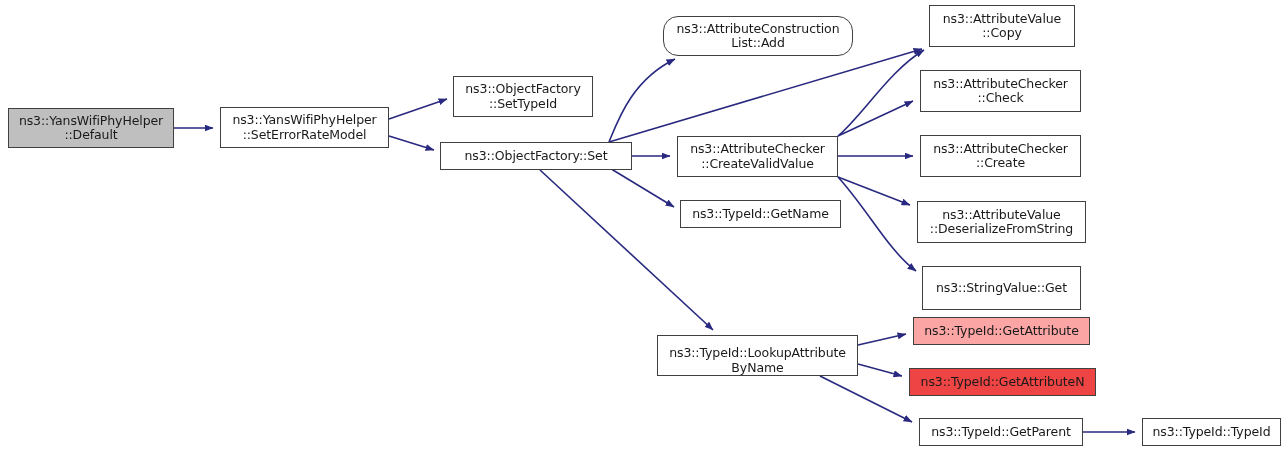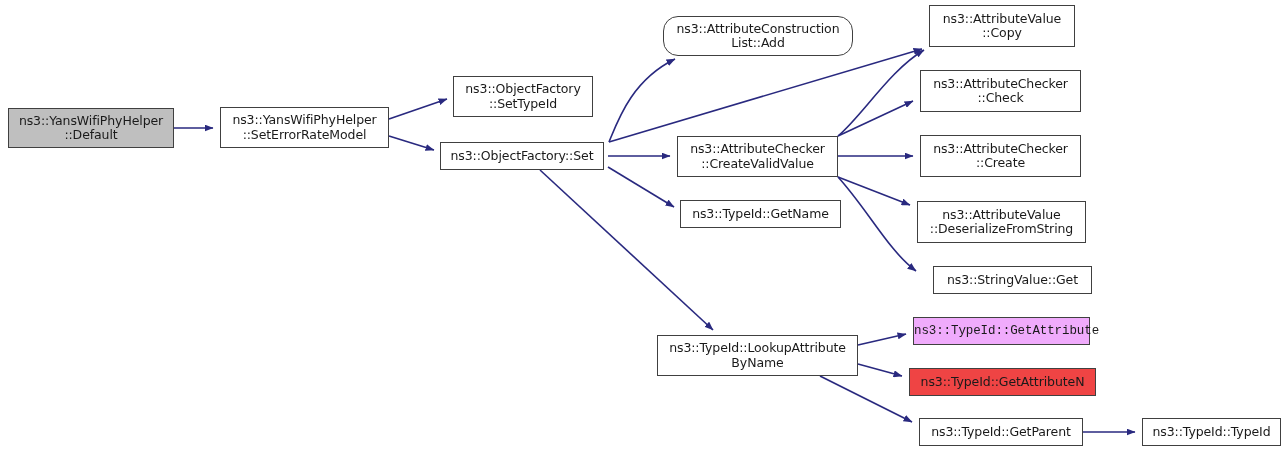--- a/index.html
+++ b/index.html
@@ -81,36 +81,36 @@
       </g>
   </svg>
 
   <div id="node-group">
       <div class="node highlight" style="left: 8px; top: 108px; width: 166px; height: 40px; border-color: rgb(64, 64, 64); color: rgb(26, 26, 26); background: rgb(191, 191, 191);"><span class="node-label">ns3::YansWifiPhyHelper
 ::Default</span></div>
       <div class="node" style="left: 220px; top: 107px; width: 169px; height: 41px; border-color: rgb(64, 64, 64); color: rgb(26, 26, 26); background: rgb(255, 255, 255);"><span class="node-label">ns3::YansWifiPhyHelper
 ::SetErrorRateModel</span></div>
       <div class="node" style="left: 453px; top: 76px; width: 140px; height: 41px; border-color: rgb(64, 64, 64); color: rgb(26, 26, 26); background: rgb(255, 255, 255);"><span class="node-label">ns3::ObjectFactory
 ::SetTypeId</span></div>
-      <div class="node" style="left: 440px; top: 142px; width: 164px; height: 28px; border-color: rgb(64, 64, 64); color: rgb(26, 26, 26); background: rgb(255, 255, 255);"><span class="node-label">ns3::ObjectFactory::Set</span></div>
+      <div class="node" style="left: 440px; top: 142px; width: 192px; height: 28px; border-color: rgb(64, 64, 64); color: rgb(26, 26, 26); background: rgb(255, 255, 255);"><span class="node-label">ns3::ObjectFactory::Set</span></div>
       <div class="node" style="left: 663px; top: 16px; width: 190px; height: 40px; border-color: rgb(64, 64, 64); color: rgb(26, 26, 26); background: rgb(255, 255, 255); border-radius: 15px;"><span class="node-label">ns3::AttributeConstruction
 List::Add</span></div>
       <div class="node" style="left: 677px; top: 136px; width: 161px; height: 41px; border-color: rgb(64, 64, 64); color: rgb(26, 26, 26); background: rgb(255, 255, 255);"><span class="node-label">ns3::AttributeChecker
 ::CreateValidValue</span></div>
       <div class="node" style="left: 680px; top: 200px; width: 161px; height: 28px; border-color: rgb(64, 64, 64); color: rgb(26, 26, 26); background: rgb(255, 255, 255); text-align: center;"><span class="node-label">ns3::TypeId::GetName</span></div>
       <div class="node" style="left: 929px; top: 5px; width: 146px; height: 42px; border-color: rgb(64, 64, 64); color: rgb(26, 26, 26); background: rgb(255, 255, 255);"><span class="node-label">ns3::AttributeValue
 ::Copy</span></div>
       <div class="node" style="left: 920px; top: 70px; width: 161px; height: 42px; border-color: rgb(64, 64, 64); color: rgb(26, 26, 26); background: rgb(255, 255, 255);"><span class="node-label">ns3::AttributeChecker
 ::Check</span></div>
       <div class="node" style="left: 920px; top: 135px; width: 161px; height: 42px; border-color: rgb(64, 64, 64); color: rgb(26, 26, 26); background: rgb(255, 255, 255);"><span class="node-label">ns3::AttributeChecker
 ::Create</span></div>
       <div class="node" style="left: 917px; top: 201px; width: 169px; height: 42px; border-color: rgb(64, 64, 64); color: rgb(26, 26, 26); background: rgb(255, 255, 255);"><span class="node-label">ns3::AttributeValue
 ::DeserializeFromString</span></div>
-      <div class="node" style="left: 922px; top: 266px; width: 159px; height: 28px; border-color: rgb(64, 64, 64); color: rgb(26, 26, 26); background: rgb(255, 255, 255); margin-left: 11px;"><span class="node-label">ns3::StringValue::Get</span></div>
-      <div class="node" style="left: 657px; top: 335px; width: 201px; height: 41px; border-color: rgb(64, 64, 64); color: rgb(26, 26, 26); background: rgb(255, 255, 255);"><span class="node-label">ns3::TypeId::LookupAttribute
+      <div class="node" style="left: 922px; top: 266px; width: 159px; height: 44px; border-color: rgb(64, 64, 64); color: rgb(26, 26, 26); background: rgb(255, 255, 255);"><span class="node-label">ns3::StringValue::Get</span></div>
+      <div class="node" style="left: 657px; top: 335px; width: 201px; height: 41px; border-color: rgb(64, 64, 64); color: rgb(26, 26, 26); background: rgb(255, 255, 255); align-items: flex-end;"><span class="node-label">ns3::TypeId::LookupAttribute
 ByName</span></div>
-      <div class="node" style="left: 913px; top: 317px; width: 177px; height: 28px; border-color: rgb(64, 64, 64); color: rgb(26, 26, 26); background: #f0abfc; font-family: Liberation Mono, monospace;"><span class="node-label">ns3::TypeId::GetAttribute</span></div>
+      <div class="node" style="left: 913px; top: 317px; width: 177px; height: 28px; border-color: rgb(64, 64, 64); color: rgb(26, 26, 26); background: #fca5a5;"><span class="node-label">ns3::TypeId::GetAttribute</span></div>
       <div class="node" style="left: 909px; top: 368px; width: 187px; height: 28px; border-color: rgb(64, 64, 64); color: rgb(26, 26, 26); background: #ef4444;"><span class="node-label">ns3::TypeId::GetAttributeN</span></div>
       <div class="node" style="left: 919px; top: 418px; width: 164px; height: 28px; border-color: rgb(64, 64, 64); color: rgb(26, 26, 26); background: rgb(255, 255, 255);"><span class="node-label">ns3::TypeId::GetParent</span></div>
       <div class="node" style="left: 1142px; top: 418px; width: 139px; height: 28px; border-color: rgb(64, 64, 64); color: rgb(26, 26, 26); background: rgb(255, 255, 255);"><span class="node-label">ns3::TypeId::TypeId</span></div>
     </div>
 
 </div>
 
 </body></html>

